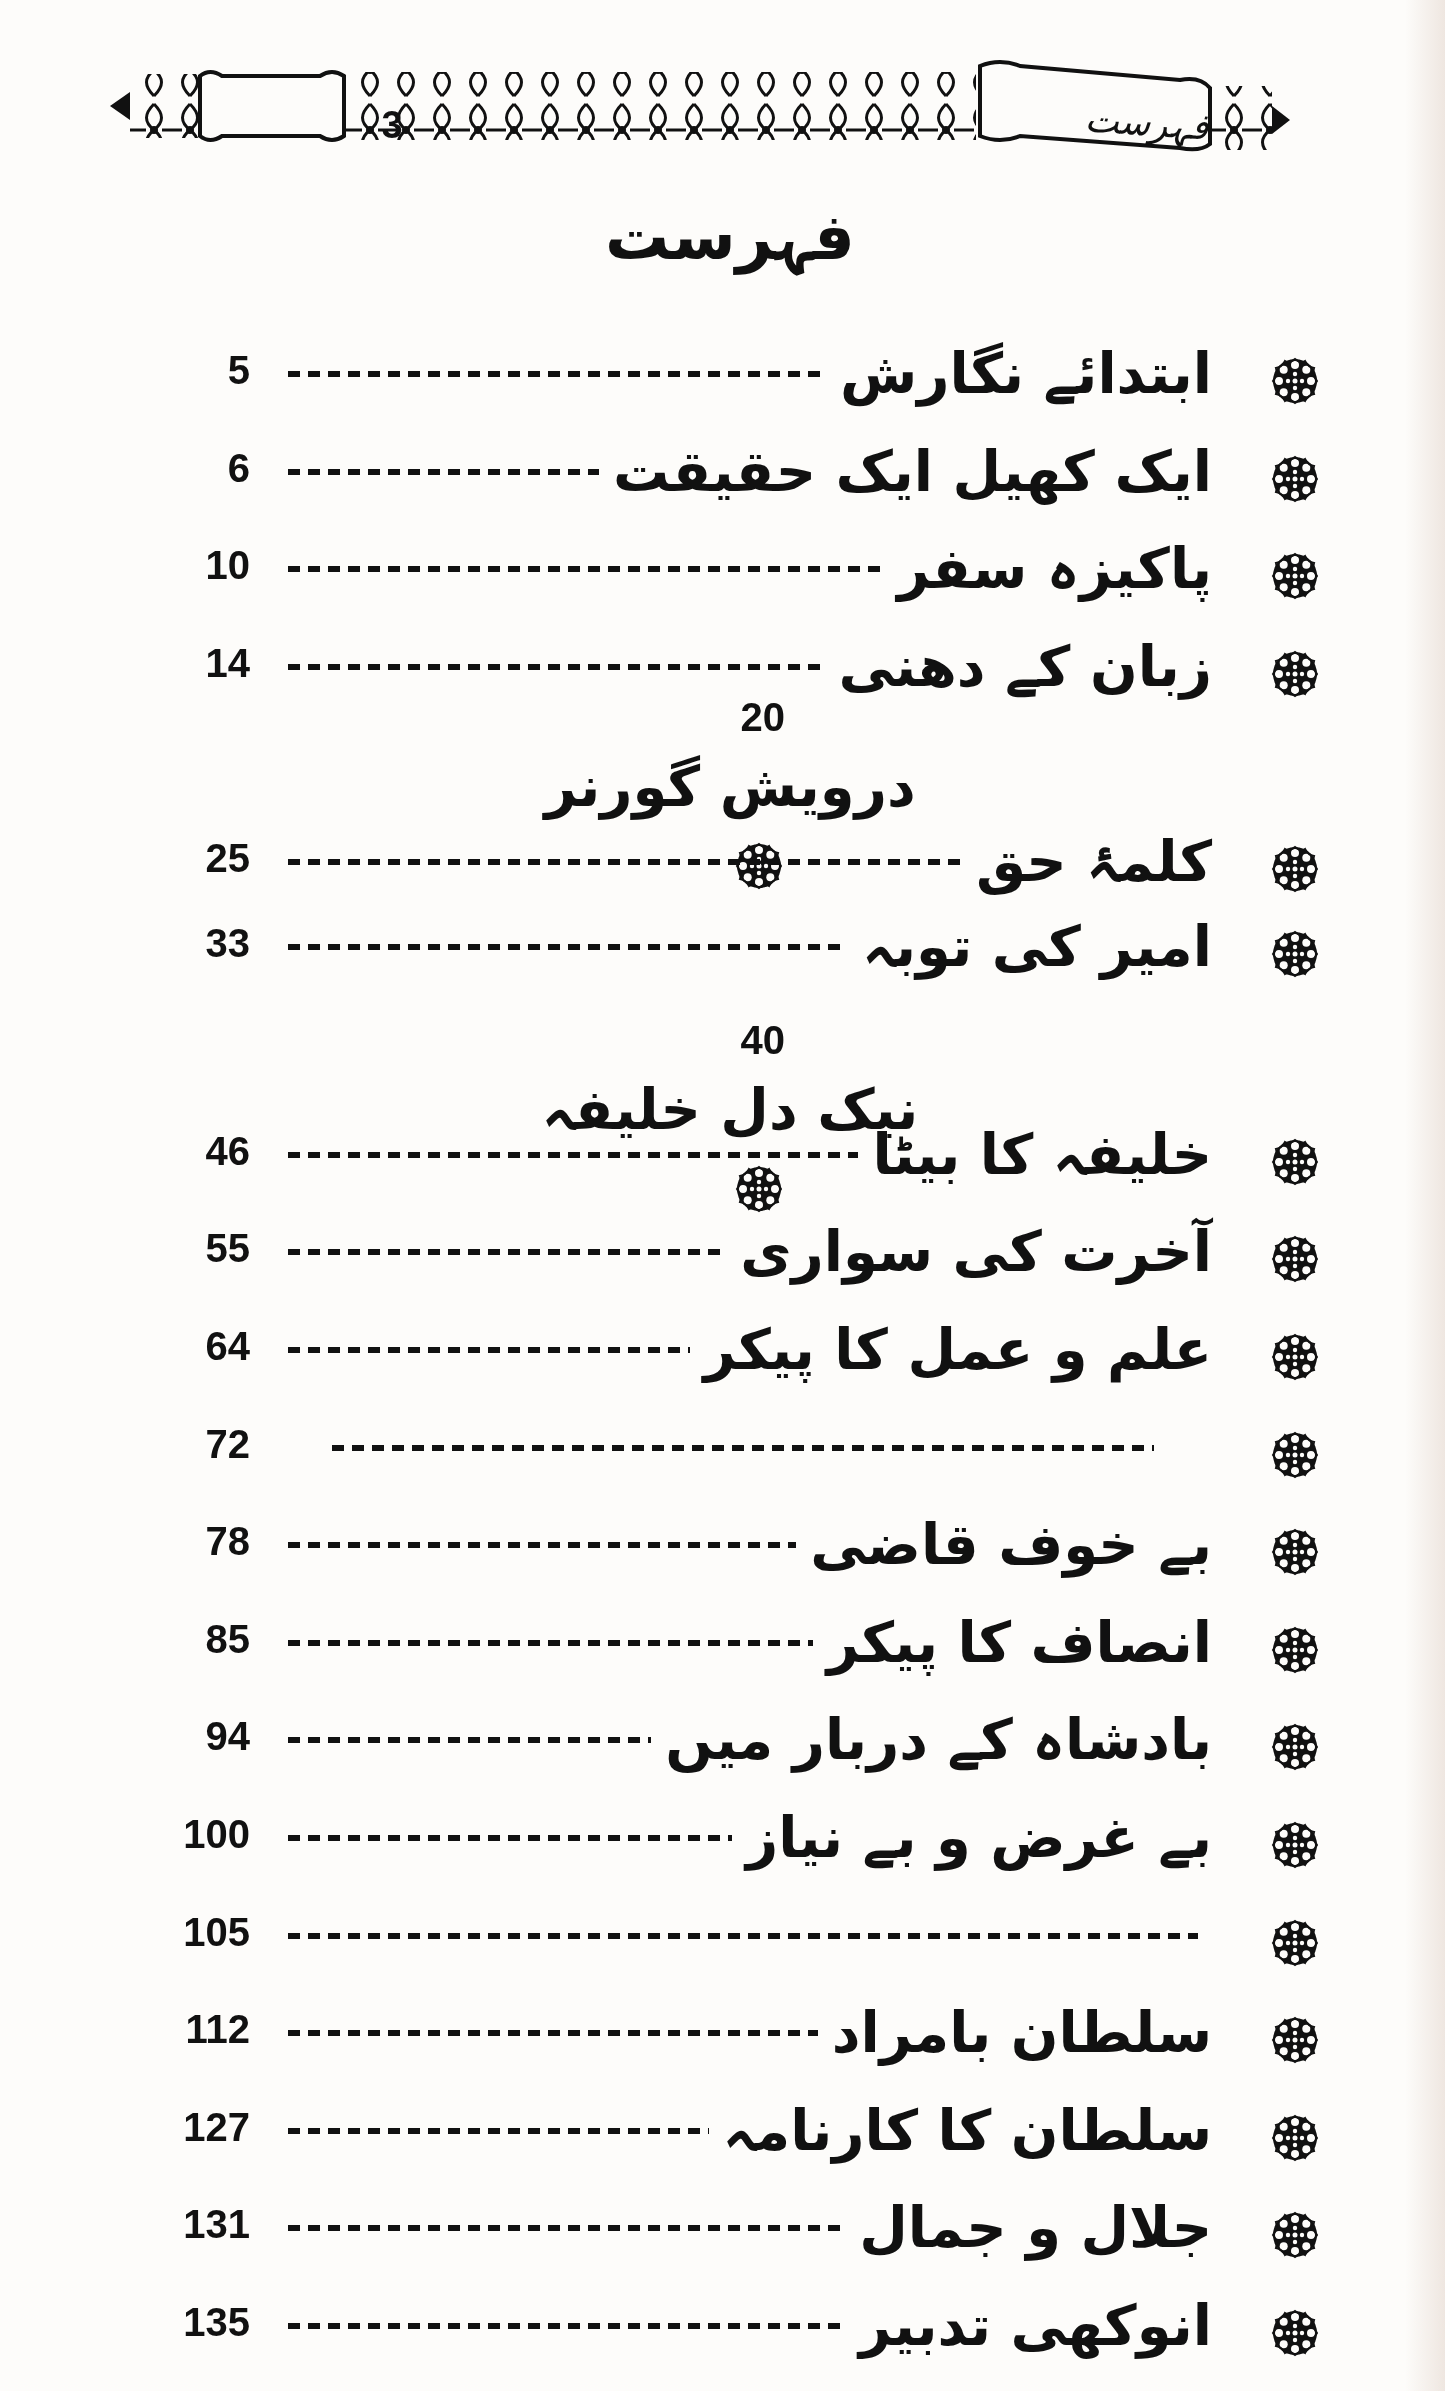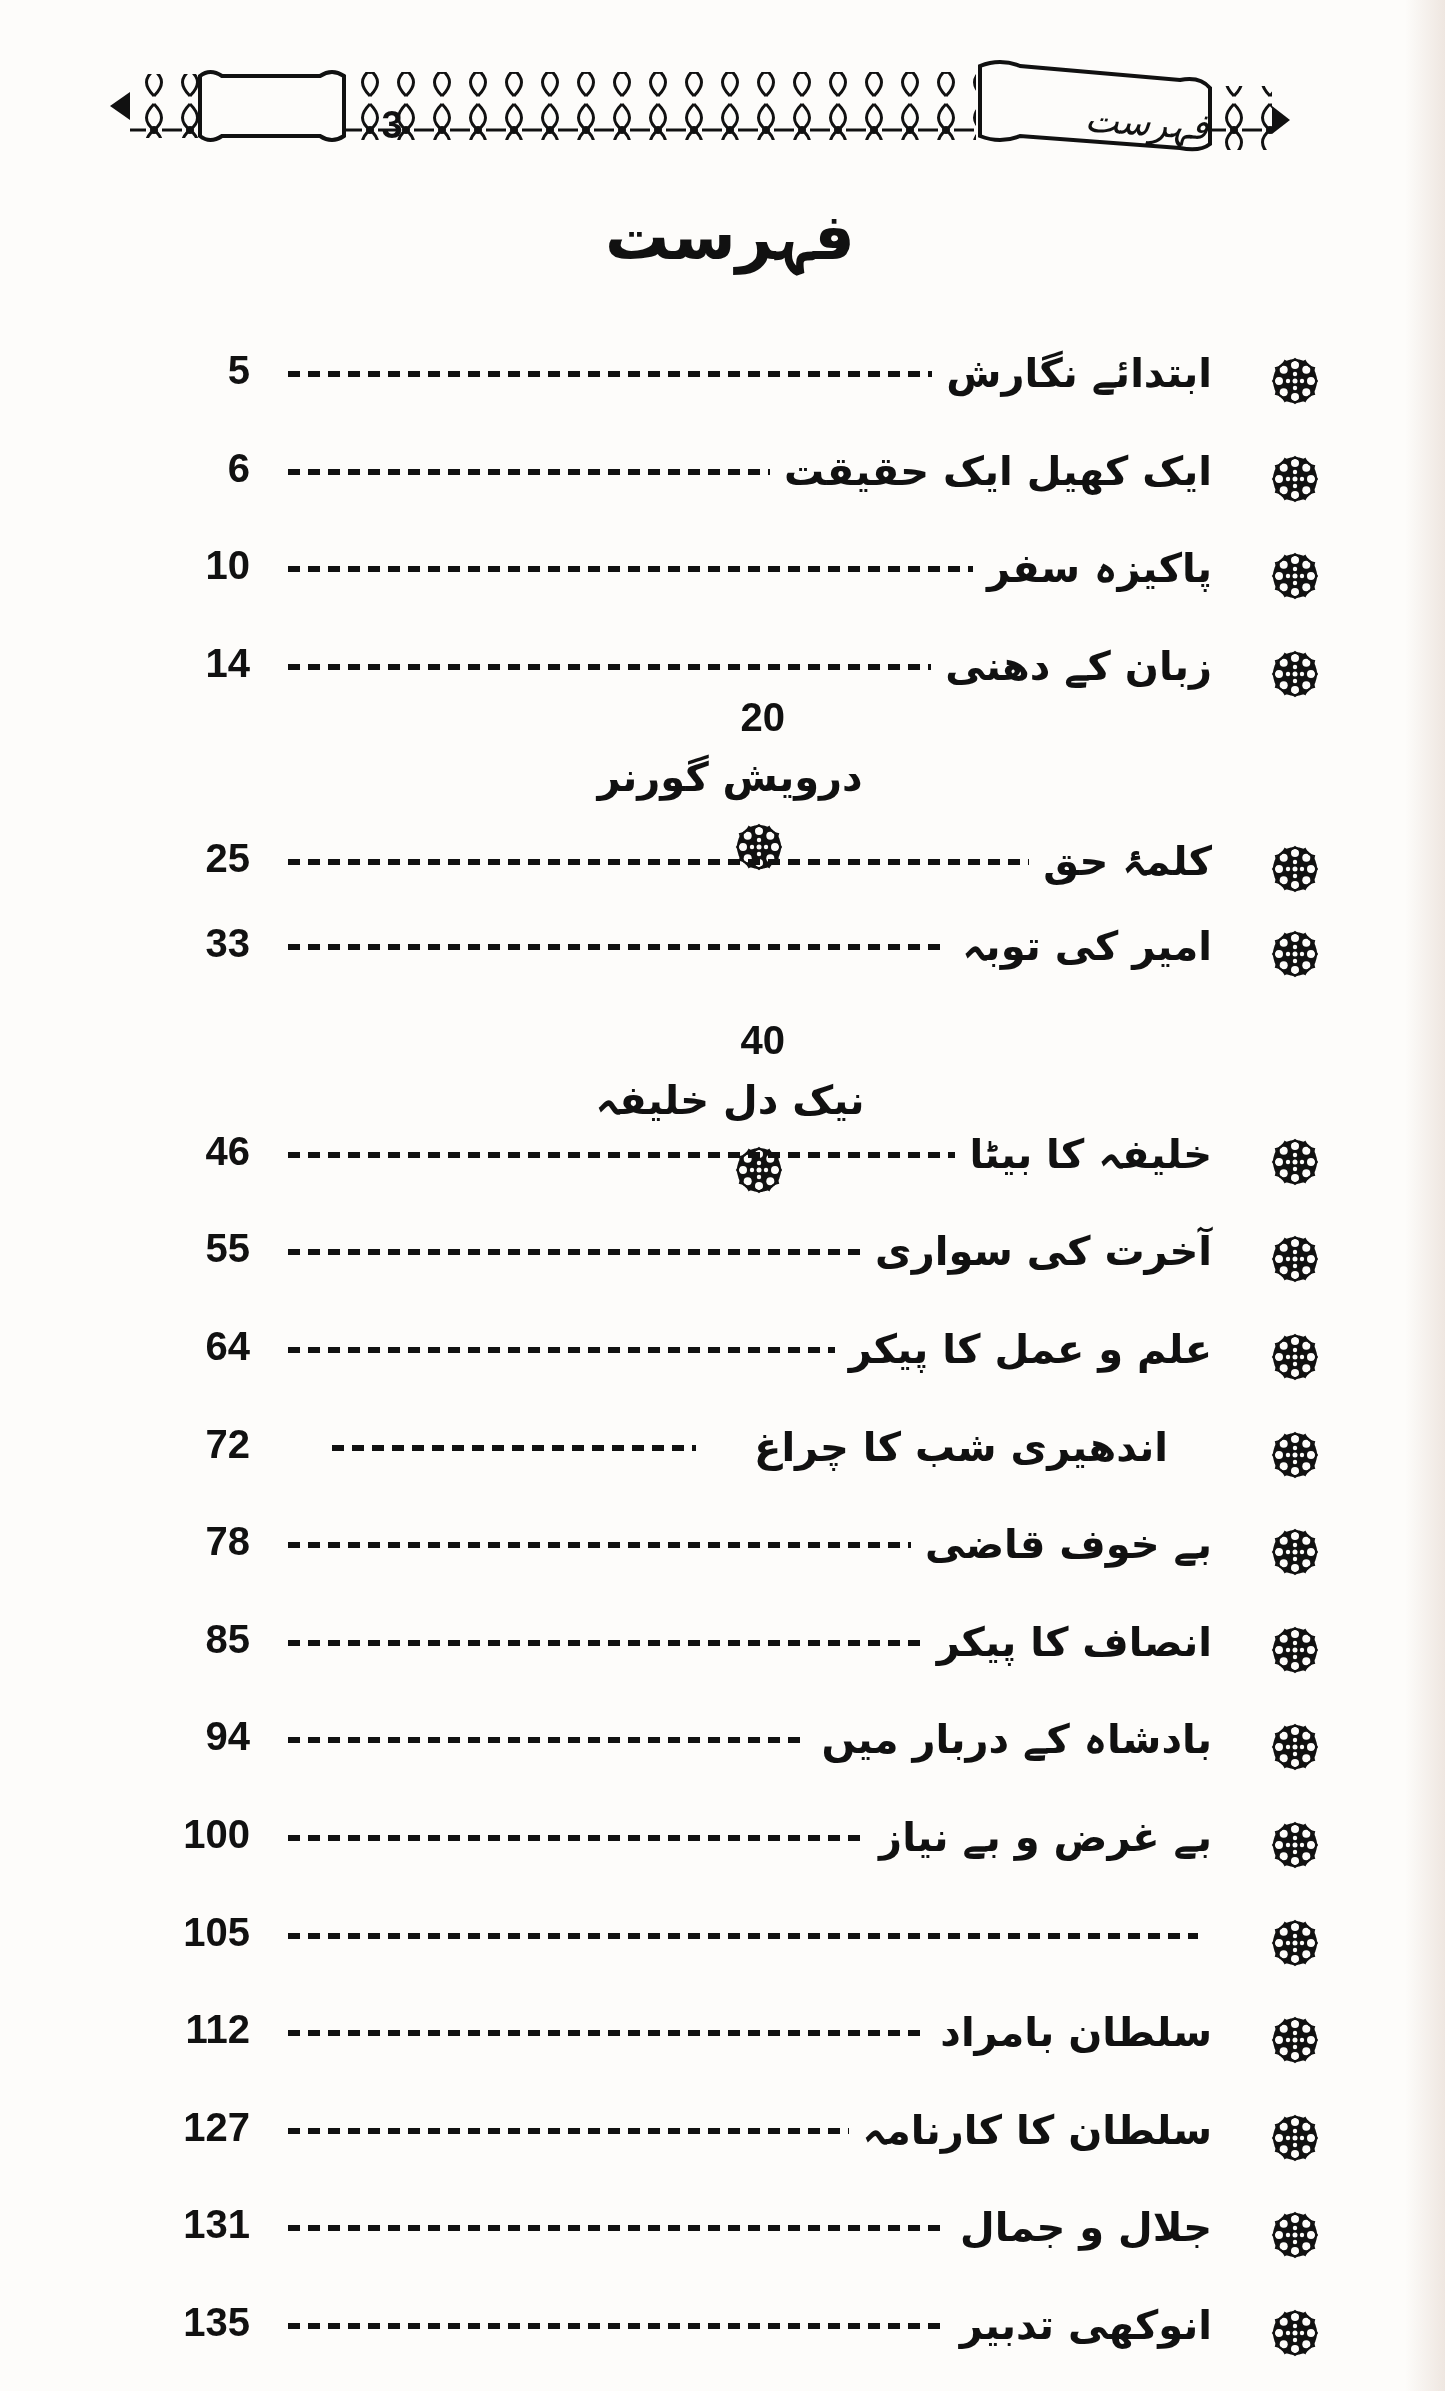--- a/index.html
+++ b/index.html
@@ -44,21 +44,21 @@
       font-family:"Liberation Sans", sans-serif; font-weight:bold; font-size:40px;
       flex:0 0 auto;
     }
     .toc-leader {
       flex:1 1 auto; height:6px; margin:0 14px 0 38px;
       background-image:repeating-linear-gradient(to right, #111 0 12px, transparent 12px 20px);
       align-self:center; margin-top:8px;
     }
     .toc-title {
       flex:0 0 auto; direction:rtl;
-      font-family:"DejaVu Sans", sans-serif; font-size:40px; font-weight:bold;
+      font-family:"DejaVu Sans", sans-serif; font-size:56px; font-weight:bold;
       white-space:nowrap; padding-top:6px;
     }
     .toc-bullet {
       flex:0 0 auto; width:50px; height:50px; margin-left:58px; margin-top:22px;
     }
   </style>
 </head>
 <body>
 
 <div class="page-edge"></div>
@@ -396,21 +396,20 @@
             <circle cx="18" cy="25" r="2.2"></circle>
           <circle cx="25" cy="25" r="2.5"></circle>
         </g>
         <path d="M25 3 Q31 8 35 5 Q38 11 44 12 Q42 18 47 25 Q42 32 44 38 Q38 39 35 45 Q31 42 25 47 Q19 42 15 45 Q12 39 6 38 Q8 32 3 25 Q8 18 6 12 Q12 11 15 5 Q19 8 25 3 Z" fill="none" stroke="#111" stroke-width="2"></path>
       </svg>
     </span>
   </div>
     <div class="toc-row" style="top: 1409px; gap: 44px;">
     <span class="toc-page">72</span>
     <span class="toc-leader"></span>
-    <span class="toc-title">اندھیری شب کا چراغ</span>
     <span class="toc-bullet">
       <svg width="50" height="50" viewBox="0 0 50 50">
         <g fill="#111">
           <circle cx="25" cy="25" r="22"></circle>
         </g>
         <g fill="#fdfcfa">
           <circle cx="25" cy="9" r="4"></circle>
             <circle cx="36.3" cy="13.7" r="4"></circle>
           <circle cx="41" cy="25" r="4"></circle>
             <circle cx="36.3" cy="36.3" r="4"></circle>

